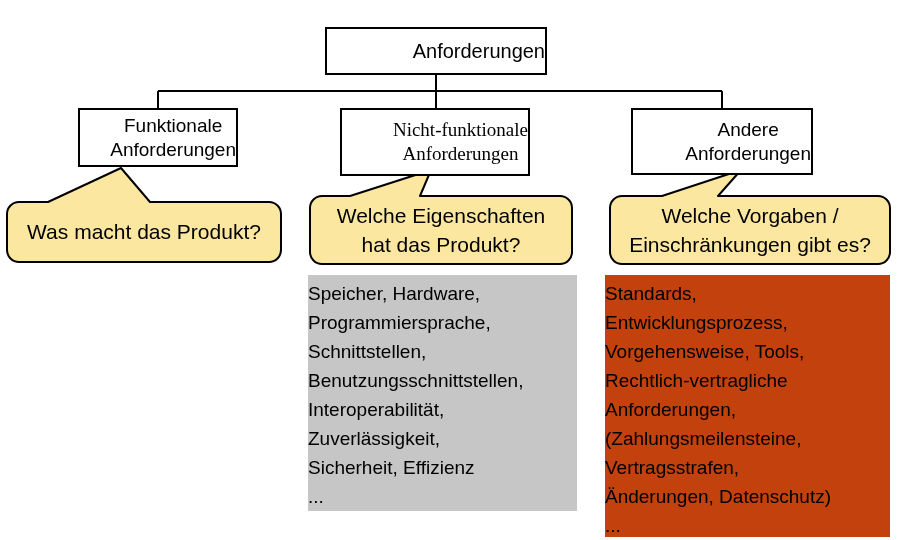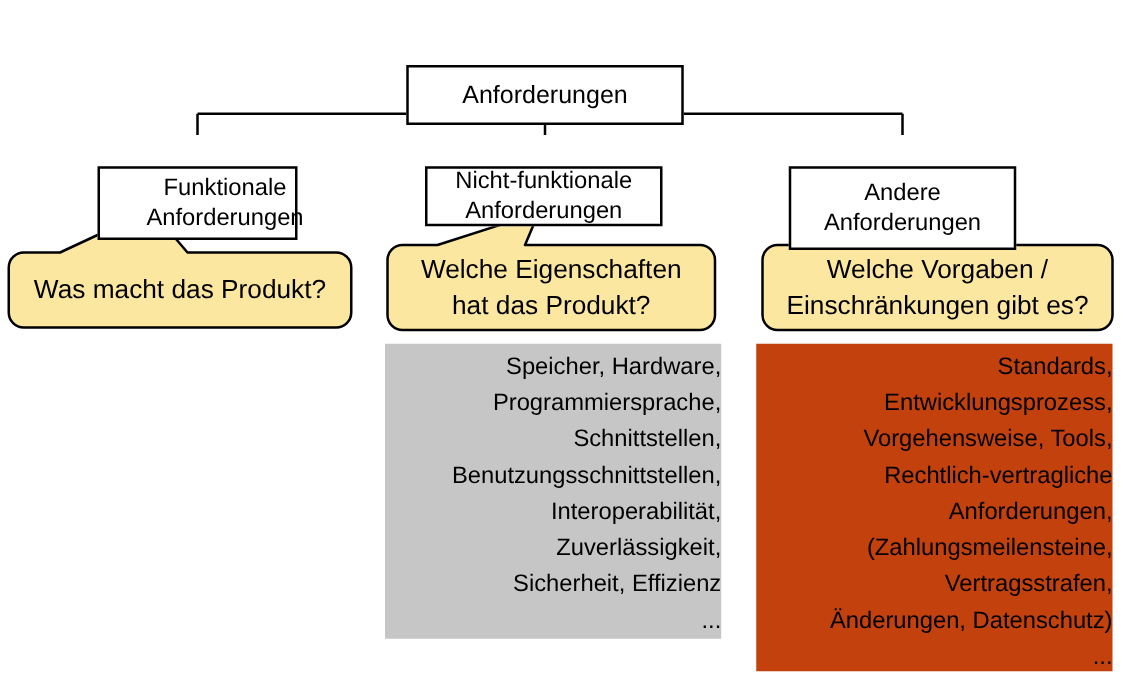--- a/index.html
+++ b/index.html
@@ -3,31 +3,31 @@
 <meta charset="utf-8">
 <style>
   html,body { margin:0; padding:0; background:#ffffff; }
   .canvas {
     position:relative; width:898px; height:540px; background:#ffffff;
     font-family:"Liberation Sans", sans-serif; color:#000; overflow:hidden;
   }
   svg.layer { position:absolute; left:0; top:0; width:898px; height:540px; }
   .node {
     position:absolute; box-sizing:border-box; border:2px solid #000; background:#fff;
-    display:flex; align-items:center; justify-content:center;
-    text-align:center; white-space:pre-line; line-height:1.25;margin-top:25px;
+    display:flex; align-items:center; justify-content:flex-end;
+    text-align:center; white-space:pre-line; line-height:1.25;
   }
   .node.top { font-size:20px; }
   .node.child { font-size:19px; }
   .bubble-text {
     position:absolute; display:flex; align-items:center; justify-content:center;
     text-align:center; white-space:pre-line; font-size:21px; line-height:1.4;
   }
   .details {
-    position:absolute; box-sizing:border-box; text-align:right; white-space:pre-line;
+    position:absolute; box-sizing:border-box; text-align:left; white-space:pre-line;
     font-size:19px; line-height:29px; padding-top:4px;
   }
   .connector { stroke:#000; stroke-width:2; fill:none; }
   .bubble-shape { stroke:#000; stroke-width:2; stroke-linejoin:round; }
 </style>
 </head>
 <body>
 
 <div class="canvas">
 
@@ -46,21 +46,21 @@
 
   <div class="node top" style="left:325px; top:27px; width:222px; height:48px;">
     <span>Anforderungen</span>
   </div>
 
   <div class="node child" style="left:78px; top:108px; width:160px; height:59px;padding-left:44px;">
     <span>Funktionale
 Anforderungen</span>
   </div>
 
-  <div class="node child" style="left:340px; top:108px; width:190px; height:48px;">
+  <div class="node child" style="left:340px; top:108px; width:190px; height:68px;font-family:Liberation Serif, serif;">
     <span>Nicht-funktionale
 Anforderungen</span>
   </div>
 
   <div class="node child" style="left:631px; top:108px; width:182px; height:67px;">
     <span>Andere
 Anforderungen</span>
   </div>
 
   <div class="bubble-text" style="left:310px; top:196px; width:262px; height:68px;">Welche Eigenschaften

